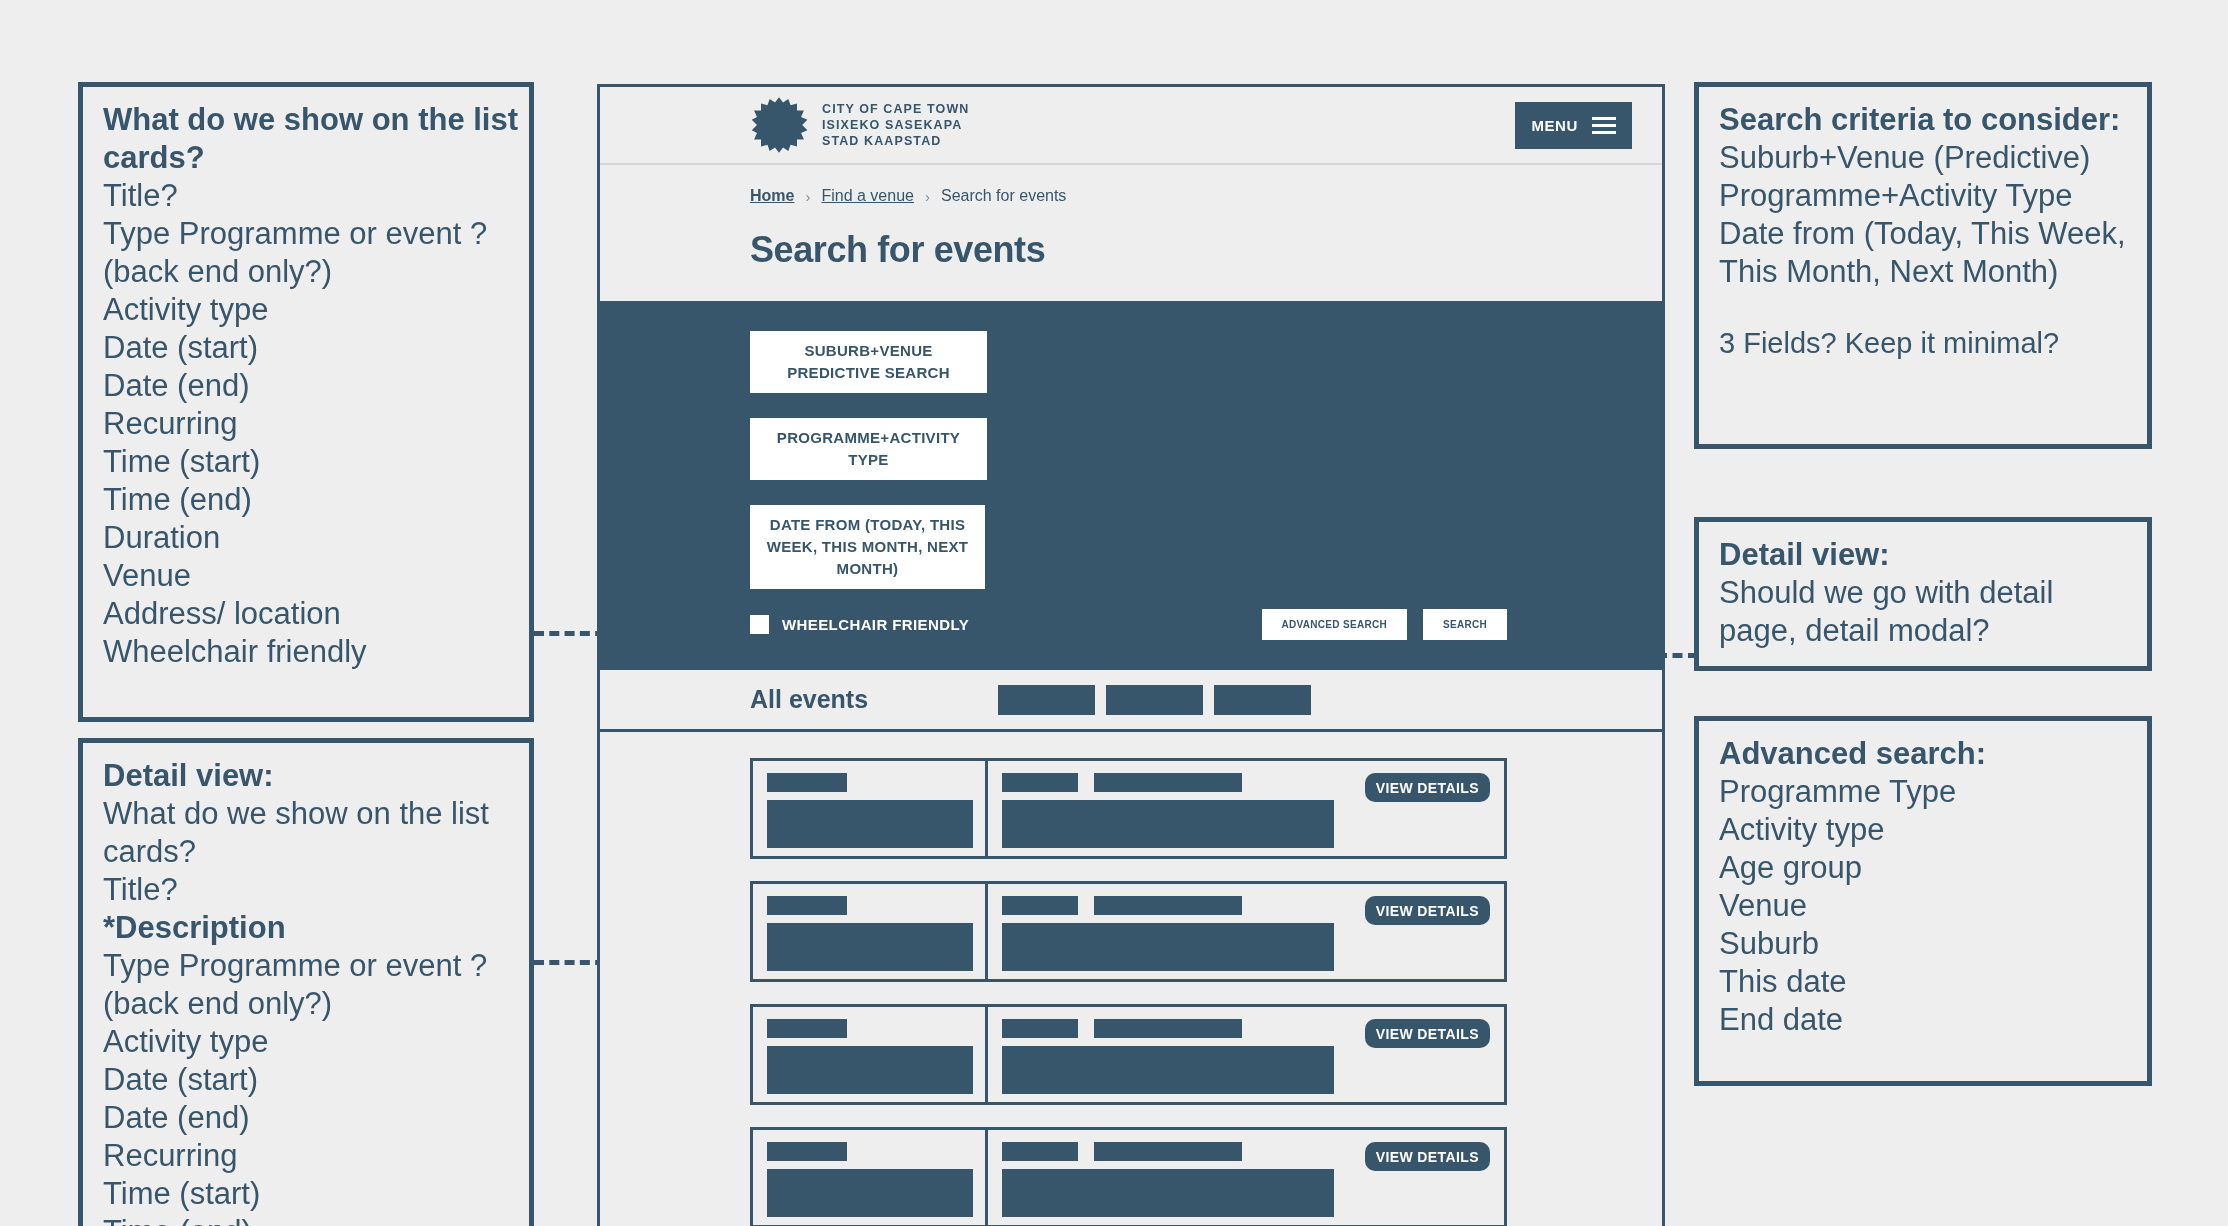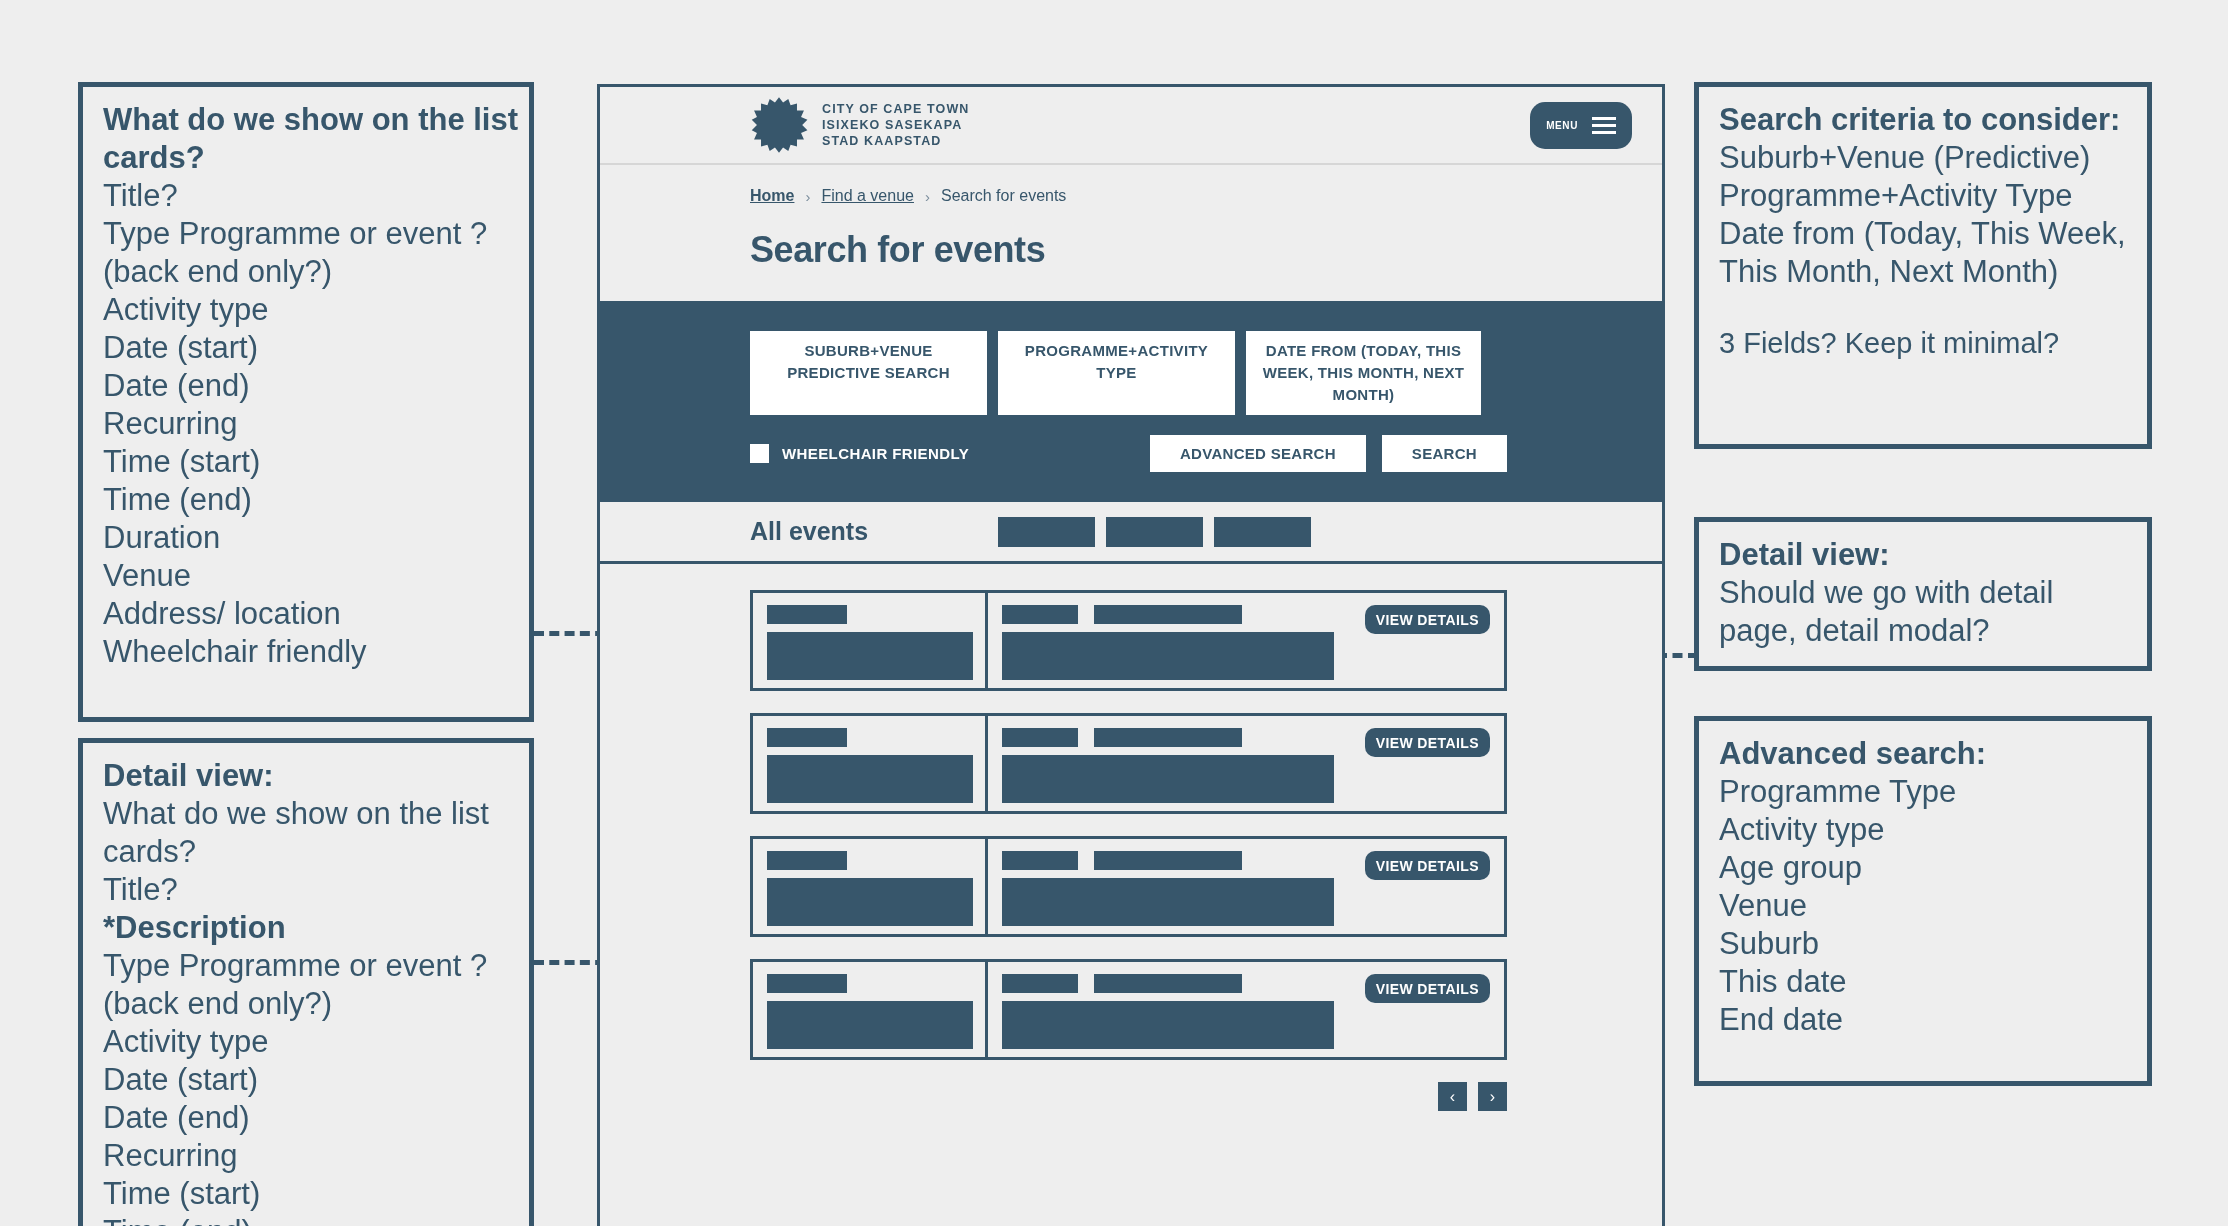--- a/index.html
+++ b/index.html
@@ -86,24 +86,23 @@
     color: #37566b;
     font-weight: 600;
   }
   .menu-btn {
     background: #37566b;
     color: #ffffff;
     display: flex;
     align-items: center;
     gap: 14px;
     padding: 11px 16px;
-    font-size: 10px;
+    font-size: 15px;
     font-weight: bold;
     letter-spacing: 0.6px;
-    border-radius: 15px;
   }
   .hamburger { display: inline-block; width: 24px; }
   .hamburger i {
     display: block;
     height: 3px;
     background: #ffffff;
     margin: 4px 0;
   }
 
   
@@ -127,21 +126,21 @@
     color: #37566b;
     letter-spacing: -0.4px;
   }
 
   
   .wf-searchband {
     margin-top: 30px;
     background: #37566b;
     padding: 30px 0 30px 150px;
   }
-  .field-row { display: flex; gap: 11px; }
+  .field-row { display: flex; gap: 25px; flex-direction: column; }
   .field-box {
     background: #ffffff;
     color: #37566b;
     font-size: 15px;
     font-weight: bold;
     text-align: center;
     line-height: 22px;
     padding: 9px 10px;
     letter-spacing: 0.3px;
   }
@@ -164,23 +163,23 @@
   .checkbox-label {
     color: #ffffff;
     font-size: 15px;
     font-weight: bold;
     letter-spacing: 0.4px;
   }
   .btn-group { margin-left: auto; display: flex; gap: 16px; }
   .wbtn {
     background: #ffffff;
     color: #37566b;
-    font-size: 15px;
-    font-weight: bold;
-    padding: 10px 30px;
+    font-size: 10px;
+    font-weight: bold;
+    padding: 10px 20px;
     letter-spacing: 0.3px;
   }
 
   
   .wf-eventsbar {
     height: 62px;
     border-bottom: 3px solid #37566b;
     display: flex;
     align-items: center;
     padding-left: 150px;

